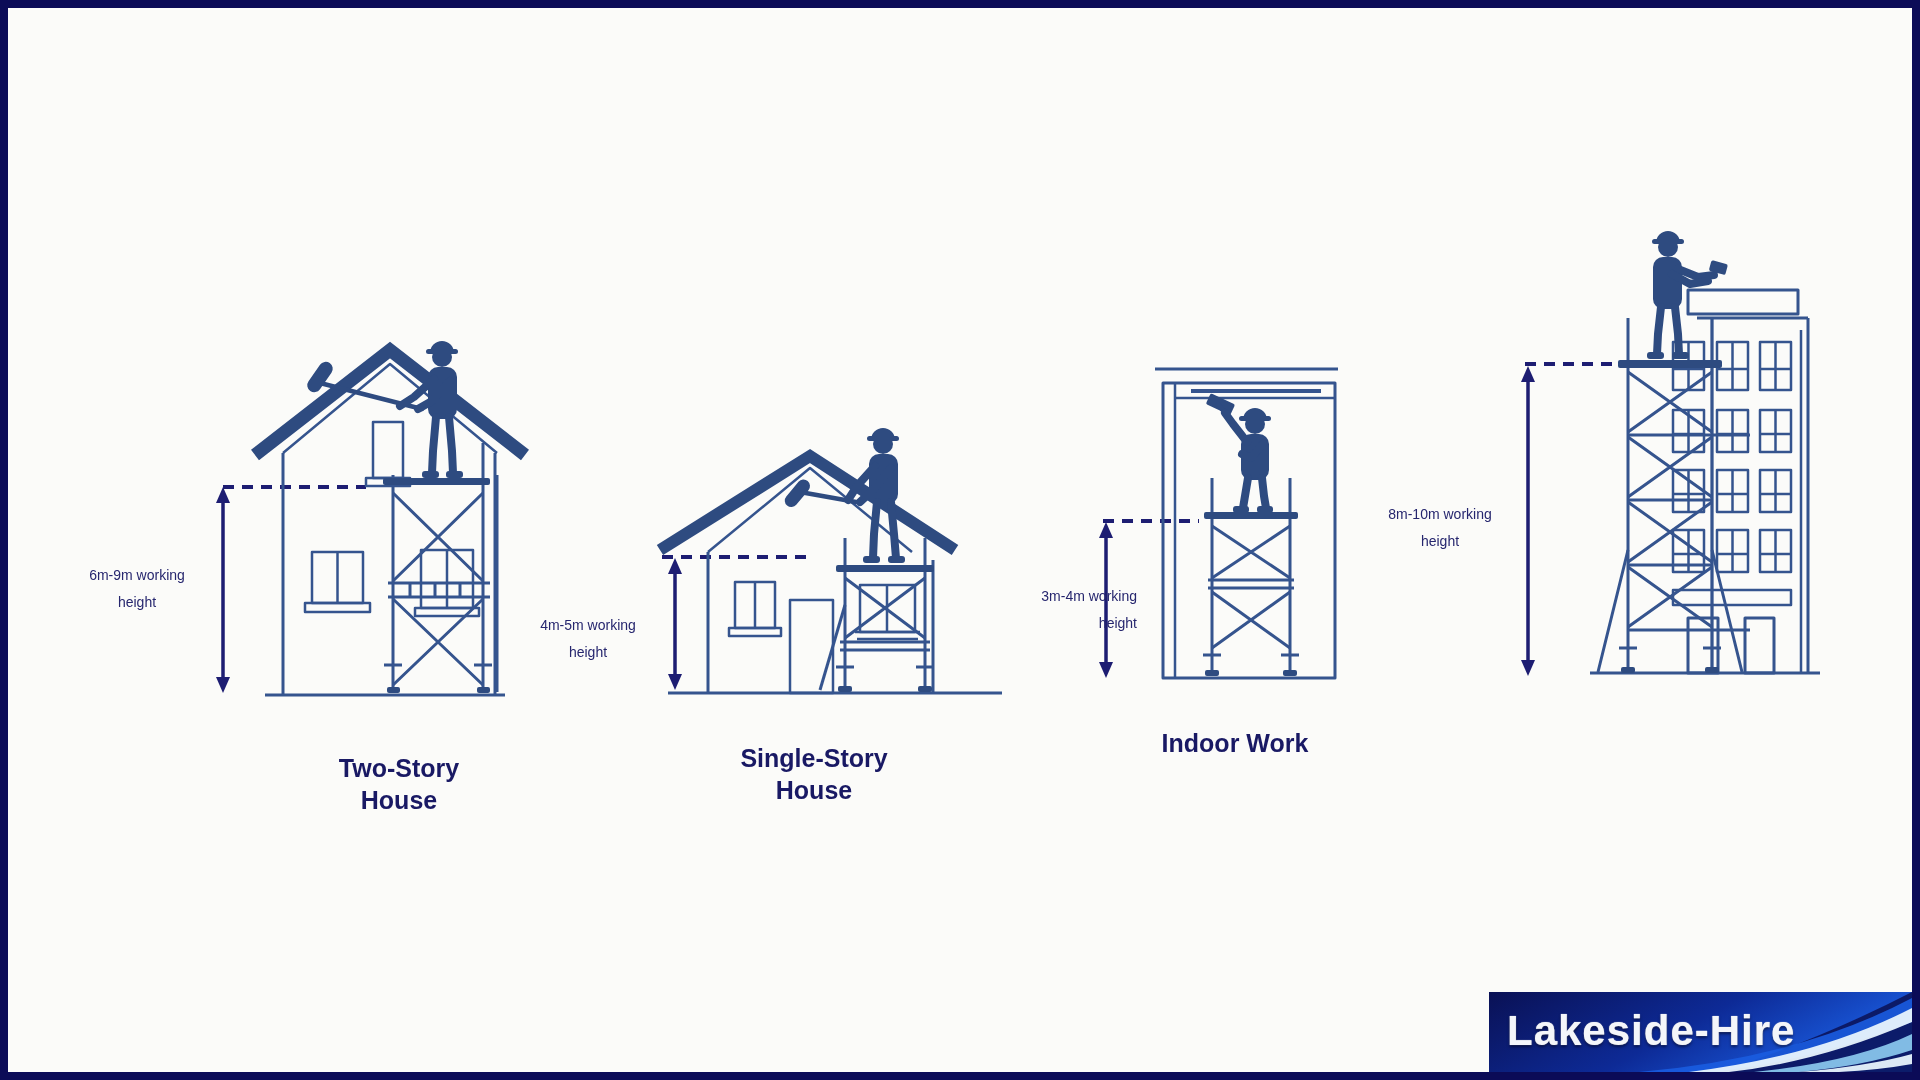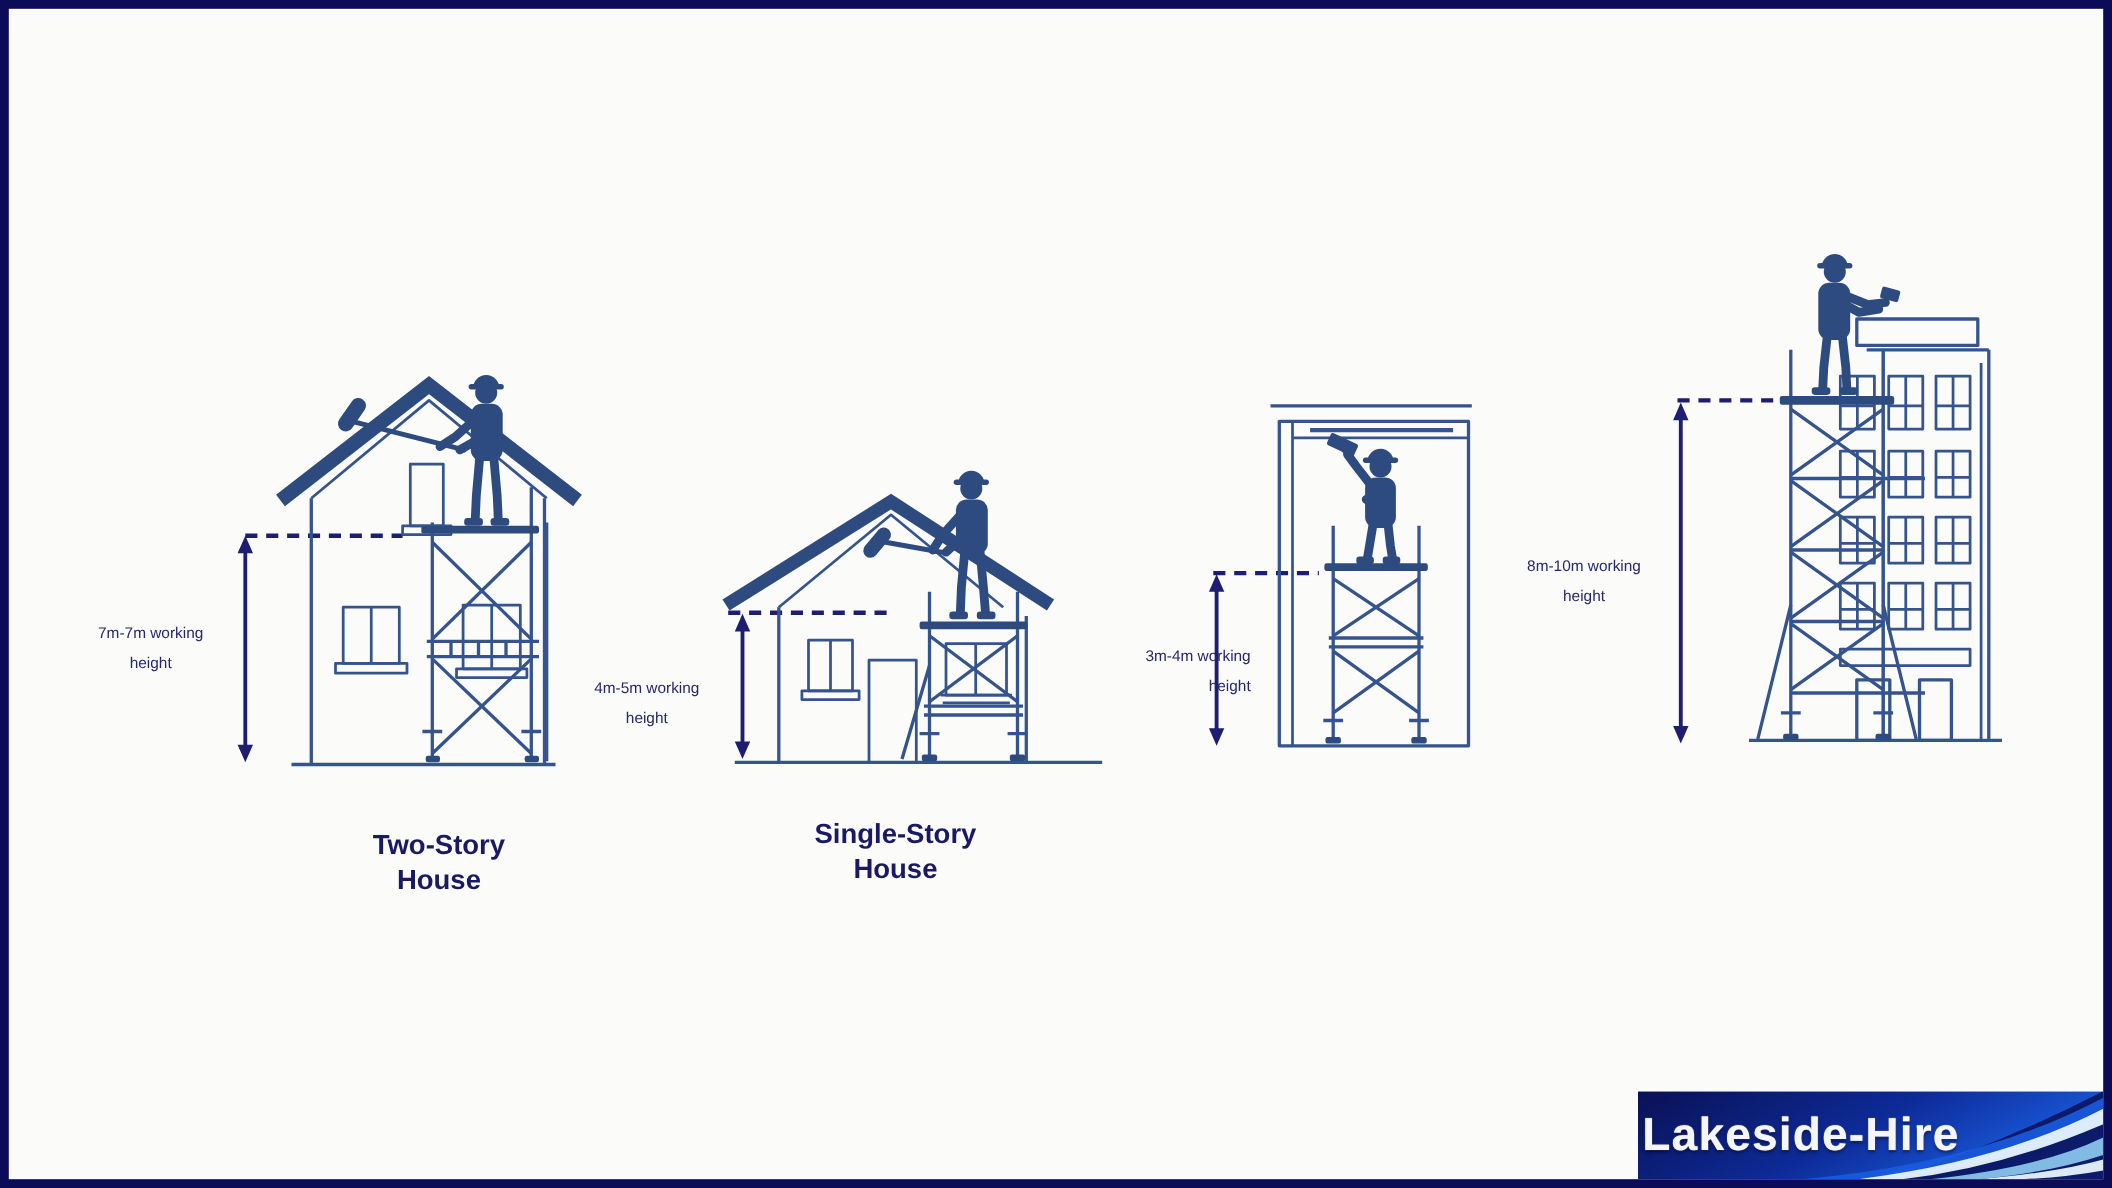--- a/index.html
+++ b/index.html
@@ -33,21 +33,21 @@
     font-size:25px;line-height:32px;text-align:center;
     white-space:pre-line;z-index:10;
   }
   
   .logo-banner{
     position:absolute;left:1489px;top:992px;width:423px;height:80px;
     z-index:40;overflow:hidden;
   }
   .logo-banner svg{position:absolute;inset:0;}
   .logo-text{
-    position:absolute;left:4px;top:0;height:80px;line-height:78px;
+    position:absolute;left:18px;top:0;height:80px;line-height:78px;
     color:#f4f6fa;font-weight:bold;font-size:42px;letter-spacing:1px;
     text-shadow:0 2px 3px rgba(0,0,20,.55), 0 0 1px #fff;
   }
 </style>
 </head>
 <body>
 
 <div class="canvas">
   <div class="frame"></div>
 
@@ -264,33 +264,34 @@
       <path class="limb" d="M158 99 L178 107 L194 105"></path>
       <path class="limb" d="M152 104 L170 114 L188 111"></path>
       <rect class="fl" x="190" y="92" width="17" height="11" rx="2" transform="rotate(15 198 97)"></rect>
       <path class="limb" d="M141 137 L138 164 L137 184"></path>
       <path class="limb" d="M155 137 L158 164 L159 184"></path>
       <rect class="fl" x="127" y="182" width="17" height="7" rx="3"></rect>
       <rect class="fl" x="152" y="182" width="17" height="7" rx="3"></rect>
     </g>
   </svg>
 
-  <div class="height-label" style="left:27px;top:562px;width:220px;">7m-7m working
+  <div class="height-label" style="left:27px;top:562px;width:220px;">6m-9m working
 height</div>
   <div class="height-label" style="left:478px;top:612px;width:220px;">4m-5m working
 height</div>
   <div class="height-label" style="left:917px;top:583px;width:220px;text-align:right;">3m-4m working
 height</div>
   <div class="height-label" style="left:1320px;top:501px;width:240px;">8m-10m working
 height</div>
 
   <div class="caption" style="left:264px;top:752px;width:270px;text-align:center;">Two-Story
 House</div>
   <div class="caption" style="left:679px;top:742px;width:270px;">Single-Story
 House</div>
+  <div class="caption" style="left:1100px;top:727px;width:270px;">Indoor Work</div>
 
   <div class="logo-banner">
     <svg viewBox="0 0 423 80" width="423" height="80" preserveAspectRatio="none">
       <defs>
         <linearGradient id="lg-bg" x1="0" y1="0" x2="1" y2="0.35">
           <stop offset="0" style="stop-color:var(--logo_deep)"></stop>
           <stop offset="0.55" style="stop-color:var(--logo_mid)"></stop>
           <stop offset="1" style="stop-color:var(--logo_bright)"></stop>
         </linearGradient>
       </defs>

